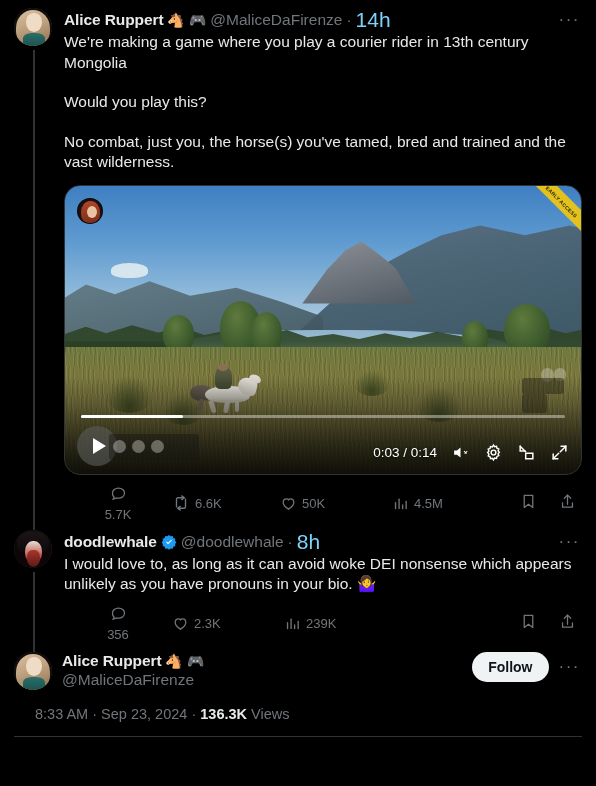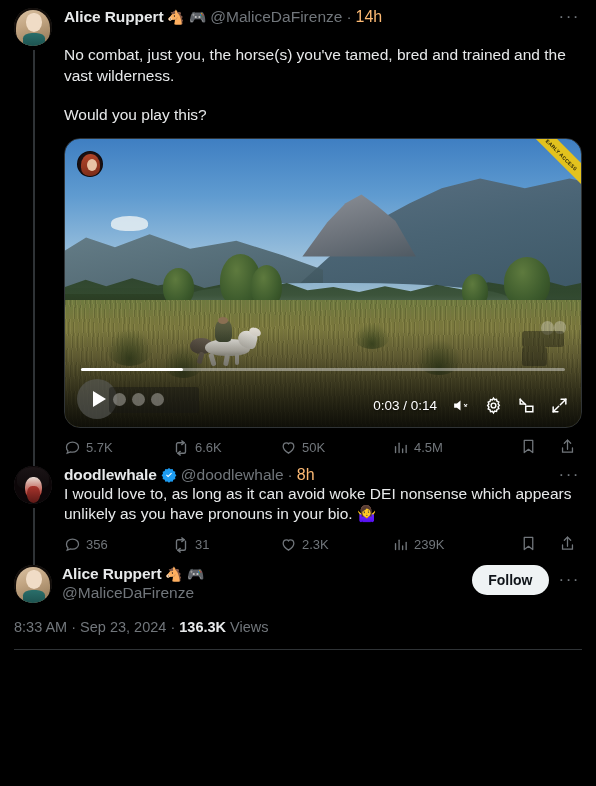--- a/index.html
+++ b/index.html
@@ -26,21 +26,21 @@
   .body { flex: 1 1 auto; min-width: 0; padding-left: 10px; }
 
   .namerow { display: flex; align-items: center; gap: 4px; flex-wrap: nowrap; }
   .dispname {
     font-weight: bold; font-size: 15.5px; color: #e7e9ea;
     white-space: nowrap; letter-spacing: -0.1px;
   }
   .emo { font-size: 14px; line-height: 1; }
   .handle { color: #71767b; font-size: 15.5px; white-space: nowrap; }
   .dot { color: #71767b; font-size: 15.5px; }
-  .time { color: #fdba74; font-size: 16px; white-space: nowrap; }
+  .time { color: #7dd3fc; font-size: 21px; white-space: nowrap; }
   .verified { width: 16px; height: 16px; flex: 0 0 16px; }
   .spacer { flex: 1 1 auto; }
   .more {
     color: #71767b; font-size: 17px; line-height: 10px;
     letter-spacing: 1.5px; padding: 0 2px; cursor: pointer;
   }
   .follow-btn {
     background: #eff3f4; color: #0f1419; border: none;
     border-radius: 999px; font-weight: bold; font-size: 14px;
     padding: 7px 16px; font-family: "Liberation Sans", sans-serif;
@@ -55,21 +55,21 @@
   .para { margin-top: 19px; }
 
   
   .actions {
     display: flex; align-items: center;
     margin-top: 10px; padding-right: 6px; color: #71767b;
     font-size: 13px;
   }
   .act { display: flex; align-items: center; gap: 5px; cursor: pointer; color:#71767b; }
   .act svg { display:block; }
-  .a1 { width: 108px; }
+  .a1 { width: 108px; flex-direction: column; }
   .a2 { width: 108px; }
   .a3 { width: 112px; }
   .a4 { width: 108px; }
   .act-right { margin-left: auto; display:flex; align-items:center; gap: 22px; }
 
   
   .videocard {
     margin-top: 12px; position: relative;
     border: 1px solid #2f3336; border-radius: 16px;
     overflow: hidden; height: 290px;
@@ -242,21 +242,21 @@
   .vc-ico { cursor: pointer; display:flex; }
 
   
   .final { padding: 10px 14px 0 14px; }
   .final-head { display: flex; align-items: flex-start; }
   .final-names { padding-left: 10px; display:flex; flex-direction:column; justify-content:center; }
   .final-sub { color: #71767b; font-size: 15.5px; margin-top: 1px; }
   .final-text {
     font-size: 17.5px; line-height: 24px; color: #e7e9ea; margin-top: 13px;
   }
-  .final-meta { margin-top: 16px; color: #71767b; font-size: 14.5px; }
+  .final-meta { margin-top: 16px; color: #71767b; font-size: 14.5px; margin-left: 21px; }
   .final-meta b { color: #e7e9ea; font-weight: bold; }
   .rule { border-bottom: 1px solid #2f3336; margin-top: 14px; }
 
   
   .av-alice { position:absolute; inset:0; background:#120d0a; }
   .av-alice .hair {
     position:absolute; left:2px; top:2px; width:34px; height:36px;
     background: linear-gradient(160deg,#d9c1a2 0%, #c2a582 40%, #8f7453 100%);
     border-radius: 50% 50% 40% 40%;
   }
@@ -317,22 +317,23 @@
         <span class="dispname">Alice Ruppert</span>
         <span class="emo">🐴</span>
         <span class="emo">🎮</span>
         <span class="handle">@MaliceDaFirenze</span>
         <span class="dot">·</span>
         <span class="time">14h</span>
         <span class="spacer"></span>
         <span class="more">···</span>
       </div>
 
+      <div class="ttext p">We're making a game where you play a courier rider in 13th century Mongolia</div>
+      <div class="ttext para">Would you play this?</div>
       <div class="ttext para">No combat, just you, the horse(s) you've tamed, bred and trained and the vast wilderness.</div>
-      <div class="ttext para">Would you play this?</div>
 
       <div class="videocard">
         <div class="scene">
           <div class="sky"></div>
           <div class="mtn-right"></div>
           <div class="mtn-peak"></div>
           <div class="mtn-left"></div>
           <div class="snow"></div>
           <div class="lake"></div>
           <div class="treeline"></div>
@@ -502,29 +503,20 @@
       </div>
       <div class="ttext p">I would love to, as long as it can avoid woke DEI nonsense which appears unlikely as you have pronouns in your bio. 🤷‍♀️</div>
 
       <div class="actions">
         <div class="act a1">
           <svg width="17" height="17" viewBox="0 0 24 24" fill="none" stroke="#71767b" stroke-width="1.8">
             <path d="M3.5 11.5c0-4 3.8-7 8.5-7s8.5 3 8.5 7-3.8 7-8.5 7c-1 0-2-.1-2.9-.4L4.5 20l1.1-3.2C4.3 15.5 3.5 13.6 3.5 11.5z"></path>
           </svg>
           <span>356</span>
         </div>
-        <div class="act a2">
-          <svg width="18" height="18" viewBox="0 0 24 24" fill="none" stroke="#71767b" stroke-width="1.8" stroke-linecap="round" stroke-linejoin="round">
-            <path d="M6 17V7a2 2 0 012-2h8"></path>
-              <path d="M13 2.5L16.5 5 13 7.5"></path>
-            <path d="M18 7v10a2 2 0 01-2 2H8"></path>
-              <path d="M11 21.5L7.5 19 11 16.5"></path>
-          </svg>
-          <span>31</span>
-        </div>
         <div class="act a3">
           <svg width="17" height="17" viewBox="0 0 24 24" fill="none" stroke="#71767b" stroke-width="1.8">
             <path d="M12 20s-7.5-4.6-7.5-9.4C4.5 7.6 6.7 5.5 9.3 5.5c1.5 0 2.4.8 2.7 1.3.3-.5 1.2-1.3 2.7-1.3 2.6 0 4.8 2.1 4.8 5.1C19.5 15.4 12 20 12 20z"></path>
           </svg>
           <span>2.3K</span>
         </div>
         <div class="act a4">
           <svg width="17" height="17" viewBox="0 0 24 24" fill="none" stroke="#71767b" stroke-width="1.9" stroke-linecap="round">
             <path d="M5 19V11"></path>
               <path d="M10 19V6"></path>

